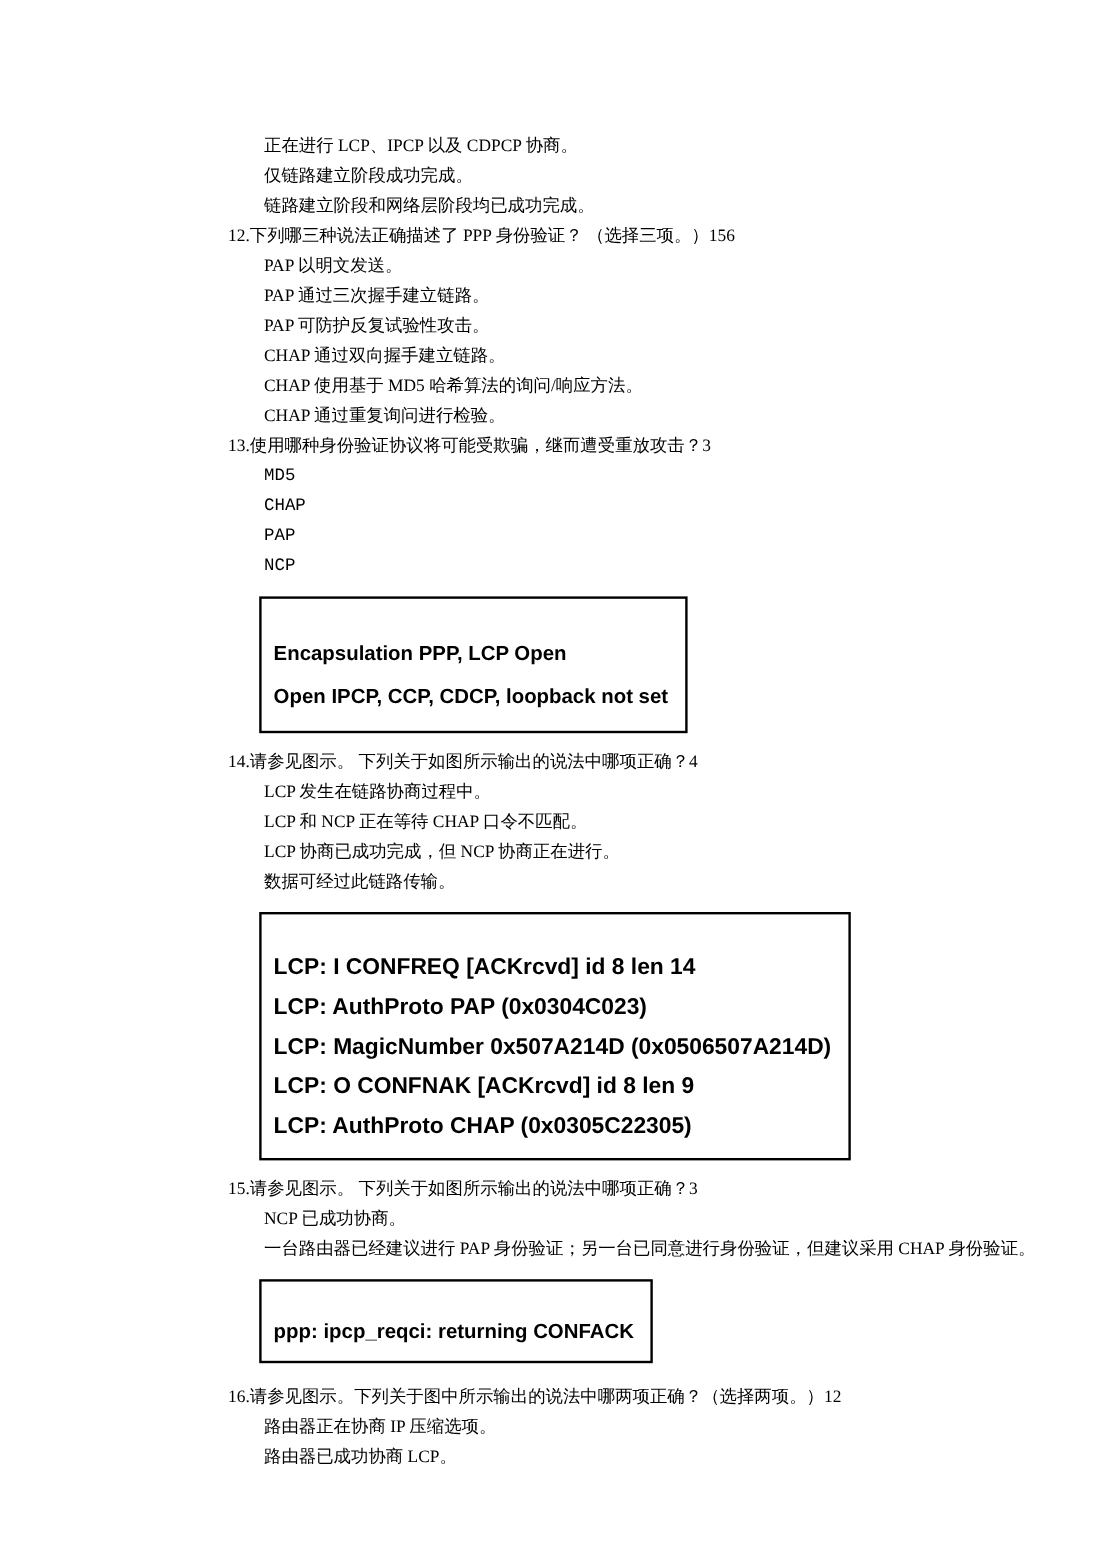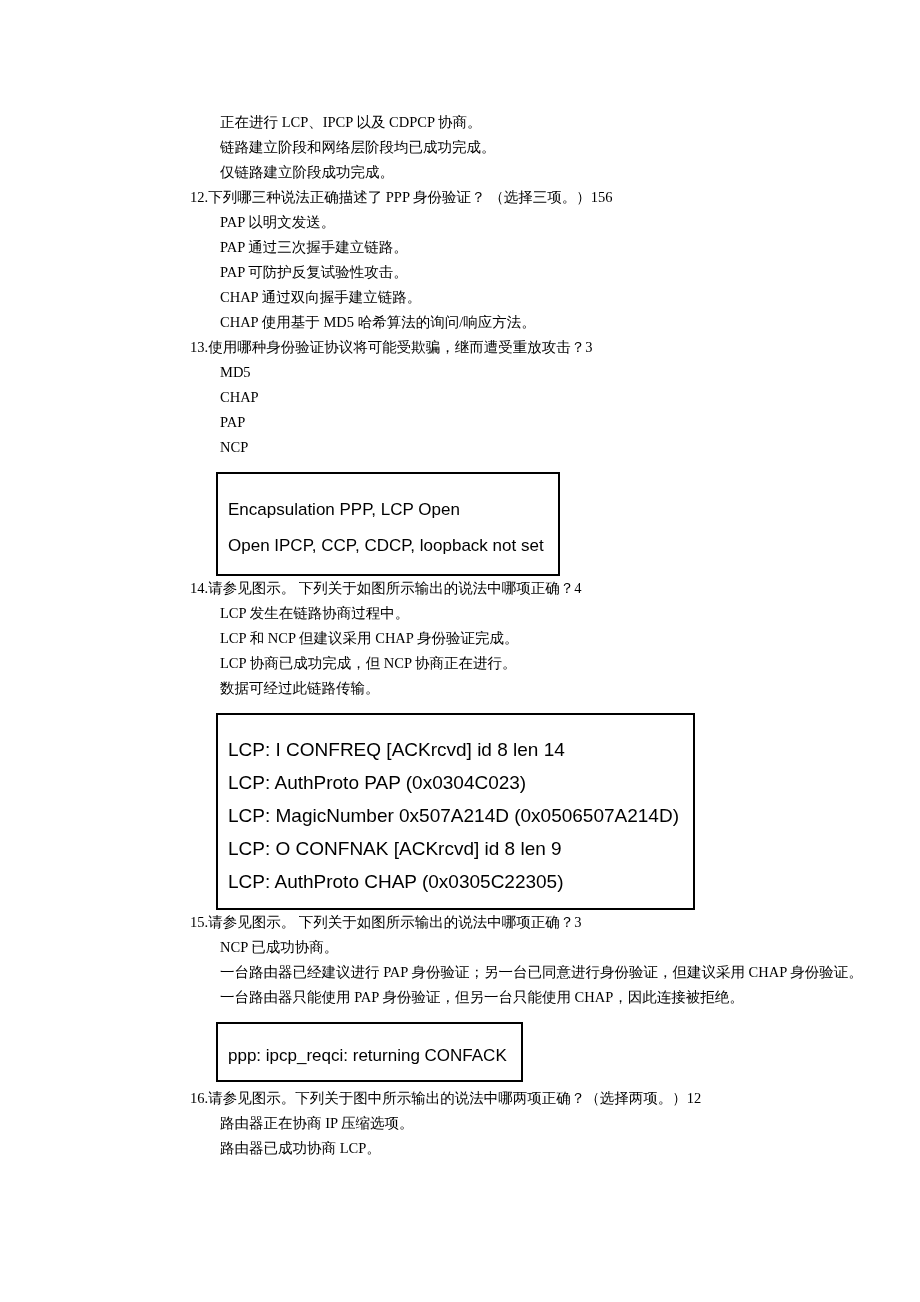--- a/index.html
+++ b/index.html
@@ -1,72 +1,72 @@
 <!DOCTYPE html>
 <html><head>
   <meta charset="utf-8">
   <style>
     * { margin: 0; padding: 0; box-sizing: border-box; }
     html, body { width: 920px; background: #fff; font-family: "SimSun", "宋体", serif; color: #000; }
     .page { padding: 110px 0 0 190px; width: 920px; }
     .line { font-size: 14.5px; line-height: 25px; white-space: nowrap; }
     .q { margin-left: 0; }
     .opt { margin-left: 30px; }
-    .box { border: 2px solid #000; margin: 12px 0 0 26px; padding: 18px 14px 10px 10px; display: inline-block; font-family: Arial, "Helvetica", sans-serif; font-weight: normal; }
+    .box { border: 2px solid #000; margin: 12px 0 12px 26px; padding: 28px 14px 10px 10px; display: inline-block; font-family: Arial, "Helvetica", sans-serif; font-weight: bold; }
     .box .bline { font-size: 17px; line-height: 36px; white-space: nowrap; }
     .box2 .bline { font-size: 19px; line-height: 33px; }
     .box3 .bline { font-size: 17px; line-height: 28px; }
     .spacer-top { height: 4px; }
-    .sans { font-family: Liberation Serif, serif; }
+    .sans { font-family: Liberation Mono, monospace; }
   </style>
 </head>
 <body>
 
 <div class="page">
 
   <div class="line opt">正在进行 LCP、IPCP 以及 CDPCP 协商。</div>
+  <div class="line opt">仅链路建立阶段成功完成。</div>
   <div class="line opt">链路建立阶段和网络层阶段均已成功完成。</div>
-  <div class="line opt">仅链路建立阶段成功完成。</div>
 
   <div class="line q">12.下列哪三种说法正确描述了 PPP 身份验证？ （选择三项。）156</div>
   <div class="line opt">PAP 以明文发送。</div>
   <div class="line opt">PAP 通过三次握手建立链路。</div>
   <div class="line opt">PAP 可防护反复试验性攻击。</div>
   <div class="line opt">CHAP 通过双向握手建立链路。</div>
   <div class="line opt">CHAP 使用基于 MD5 哈希算法的询问/响应方法。</div>
+  <div class="line opt">CHAP 通过重复询问进行检验。</div>
 
   <div class="line q">13.使用哪种身份验证协议将可能受欺骗，继而遭受重放攻击？3</div>
   <div class="line opt sans">MD5</div>
   <div class="line opt sans">CHAP</div>
   <div class="line opt sans">PAP</div>
   <div class="line opt sans">NCP</div>
 
   <div class="box">
     <div class="bline">Encapsulation PPP, LCP Open</div>
     <div class="bline">Open IPCP, CCP, CDCP, loopback not set</div>
   </div>
 
   <div class="line q">14.请参见图示。 下列关于如图所示输出的说法中哪项正确？4</div>
   <div class="line opt">LCP 发生在链路协商过程中。</div>
-  <div class="line opt">LCP 和 NCP 但建议采用 CHAP 身份验证完成。</div>
+  <div class="line opt">LCP 和 NCP 正在等待 CHAP 口令不匹配。</div>
   <div class="line opt">LCP 协商已成功完成，但 NCP 协商正在进行。</div>
   <div class="line opt">数据可经过此链路传输。</div>
 
   <div class="box box2">
     <div class="bline">LCP: I CONFREQ [ACKrcvd] id 8 len 14</div>
     <div class="bline">LCP: AuthProto PAP (0x0304C023)</div>
     <div class="bline">LCP: MagicNumber 0x507A214D (0x0506507A214D)</div>
     <div class="bline">LCP: O CONFNAK [ACKrcvd] id 8 len 9</div>
     <div class="bline">LCP: AuthProto CHAP (0x0305C22305)</div>
   </div>
 
   <div class="line q">15.请参见图示。 下列关于如图所示输出的说法中哪项正确？3</div>
   <div class="line opt">NCP 已成功协商。</div>
   <div class="line opt">一台路由器已经建议进行 PAP 身份验证；另一台已同意进行身份验证，但建议采用 CHAP 身份验证。</div>
-  <div class="line opt">一台路由器只能使用 PAP 身份验证，但另一台只能使用 CHAP，因此连接被拒绝。</div>
 
   <div class="box box3">
     <div class="bline">ppp: ipcp_reqci: returning CONFACK</div>
   </div>
 
   <div class="spacer-top"></div>
   <div class="line q">16.请参见图示。下列关于图中所示输出的说法中哪两项正确？（选择两项。）12</div>
   <div class="line opt">路由器正在协商 IP 压缩选项。</div>
   <div class="line opt">路由器已成功协商 LCP。</div>
 

